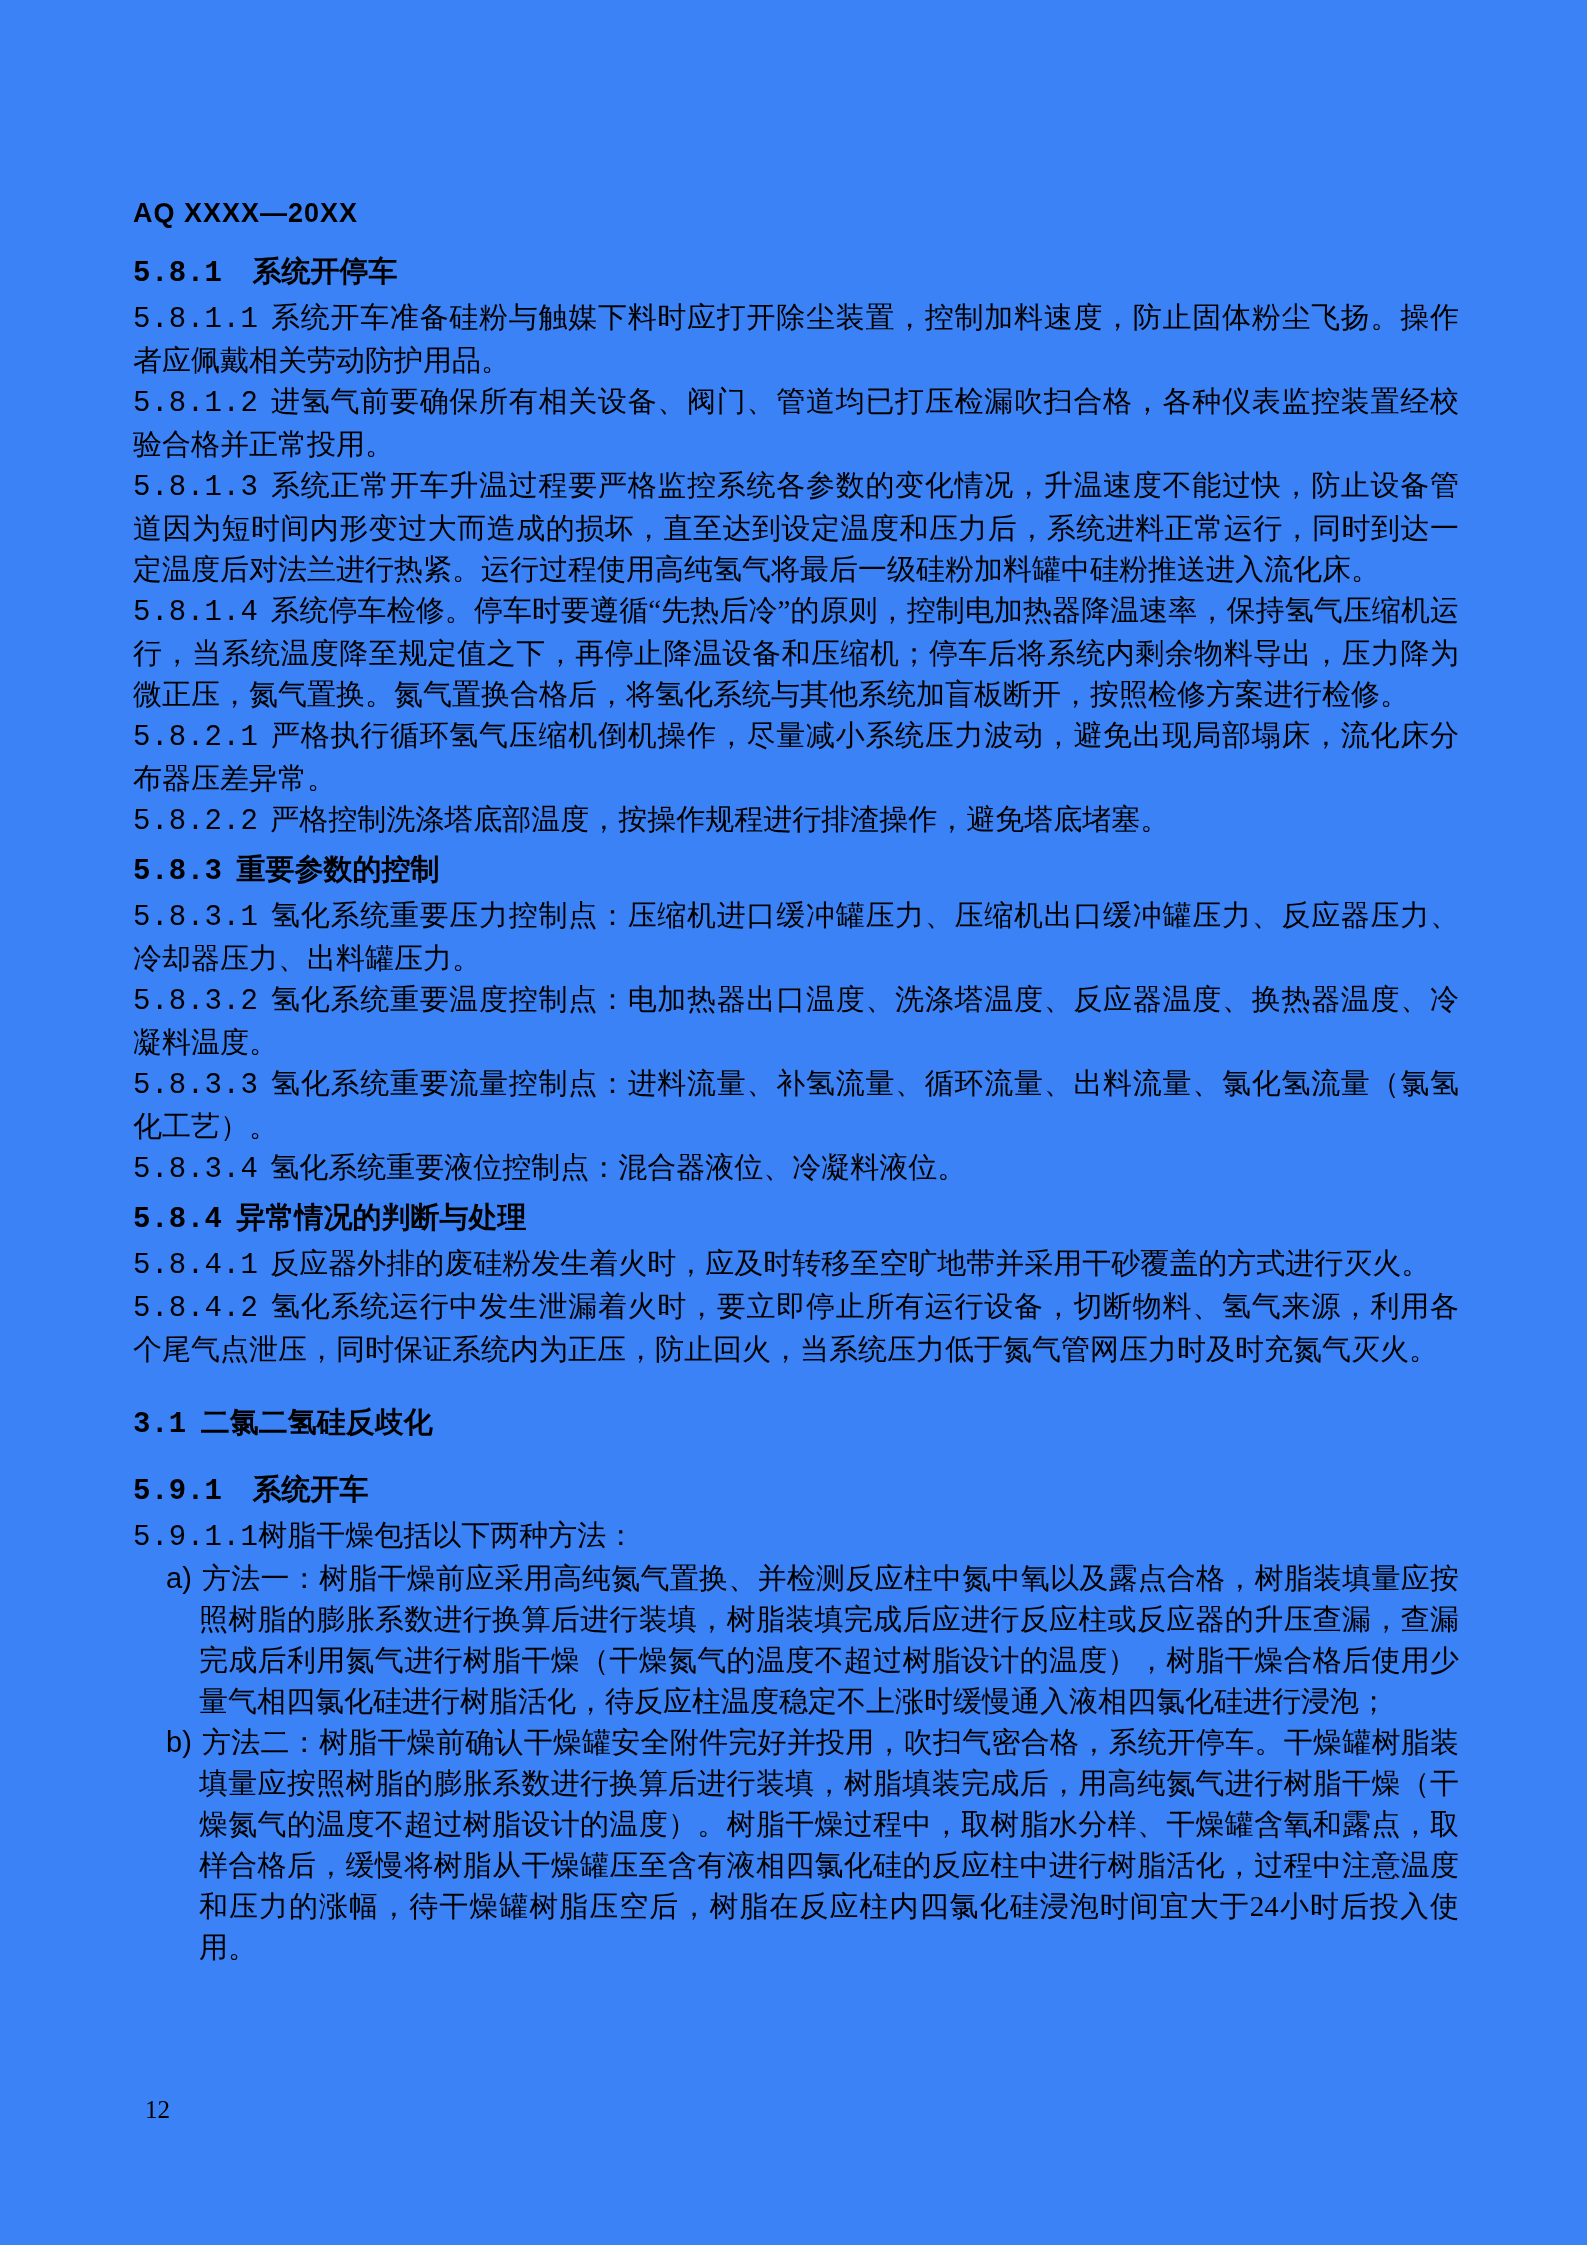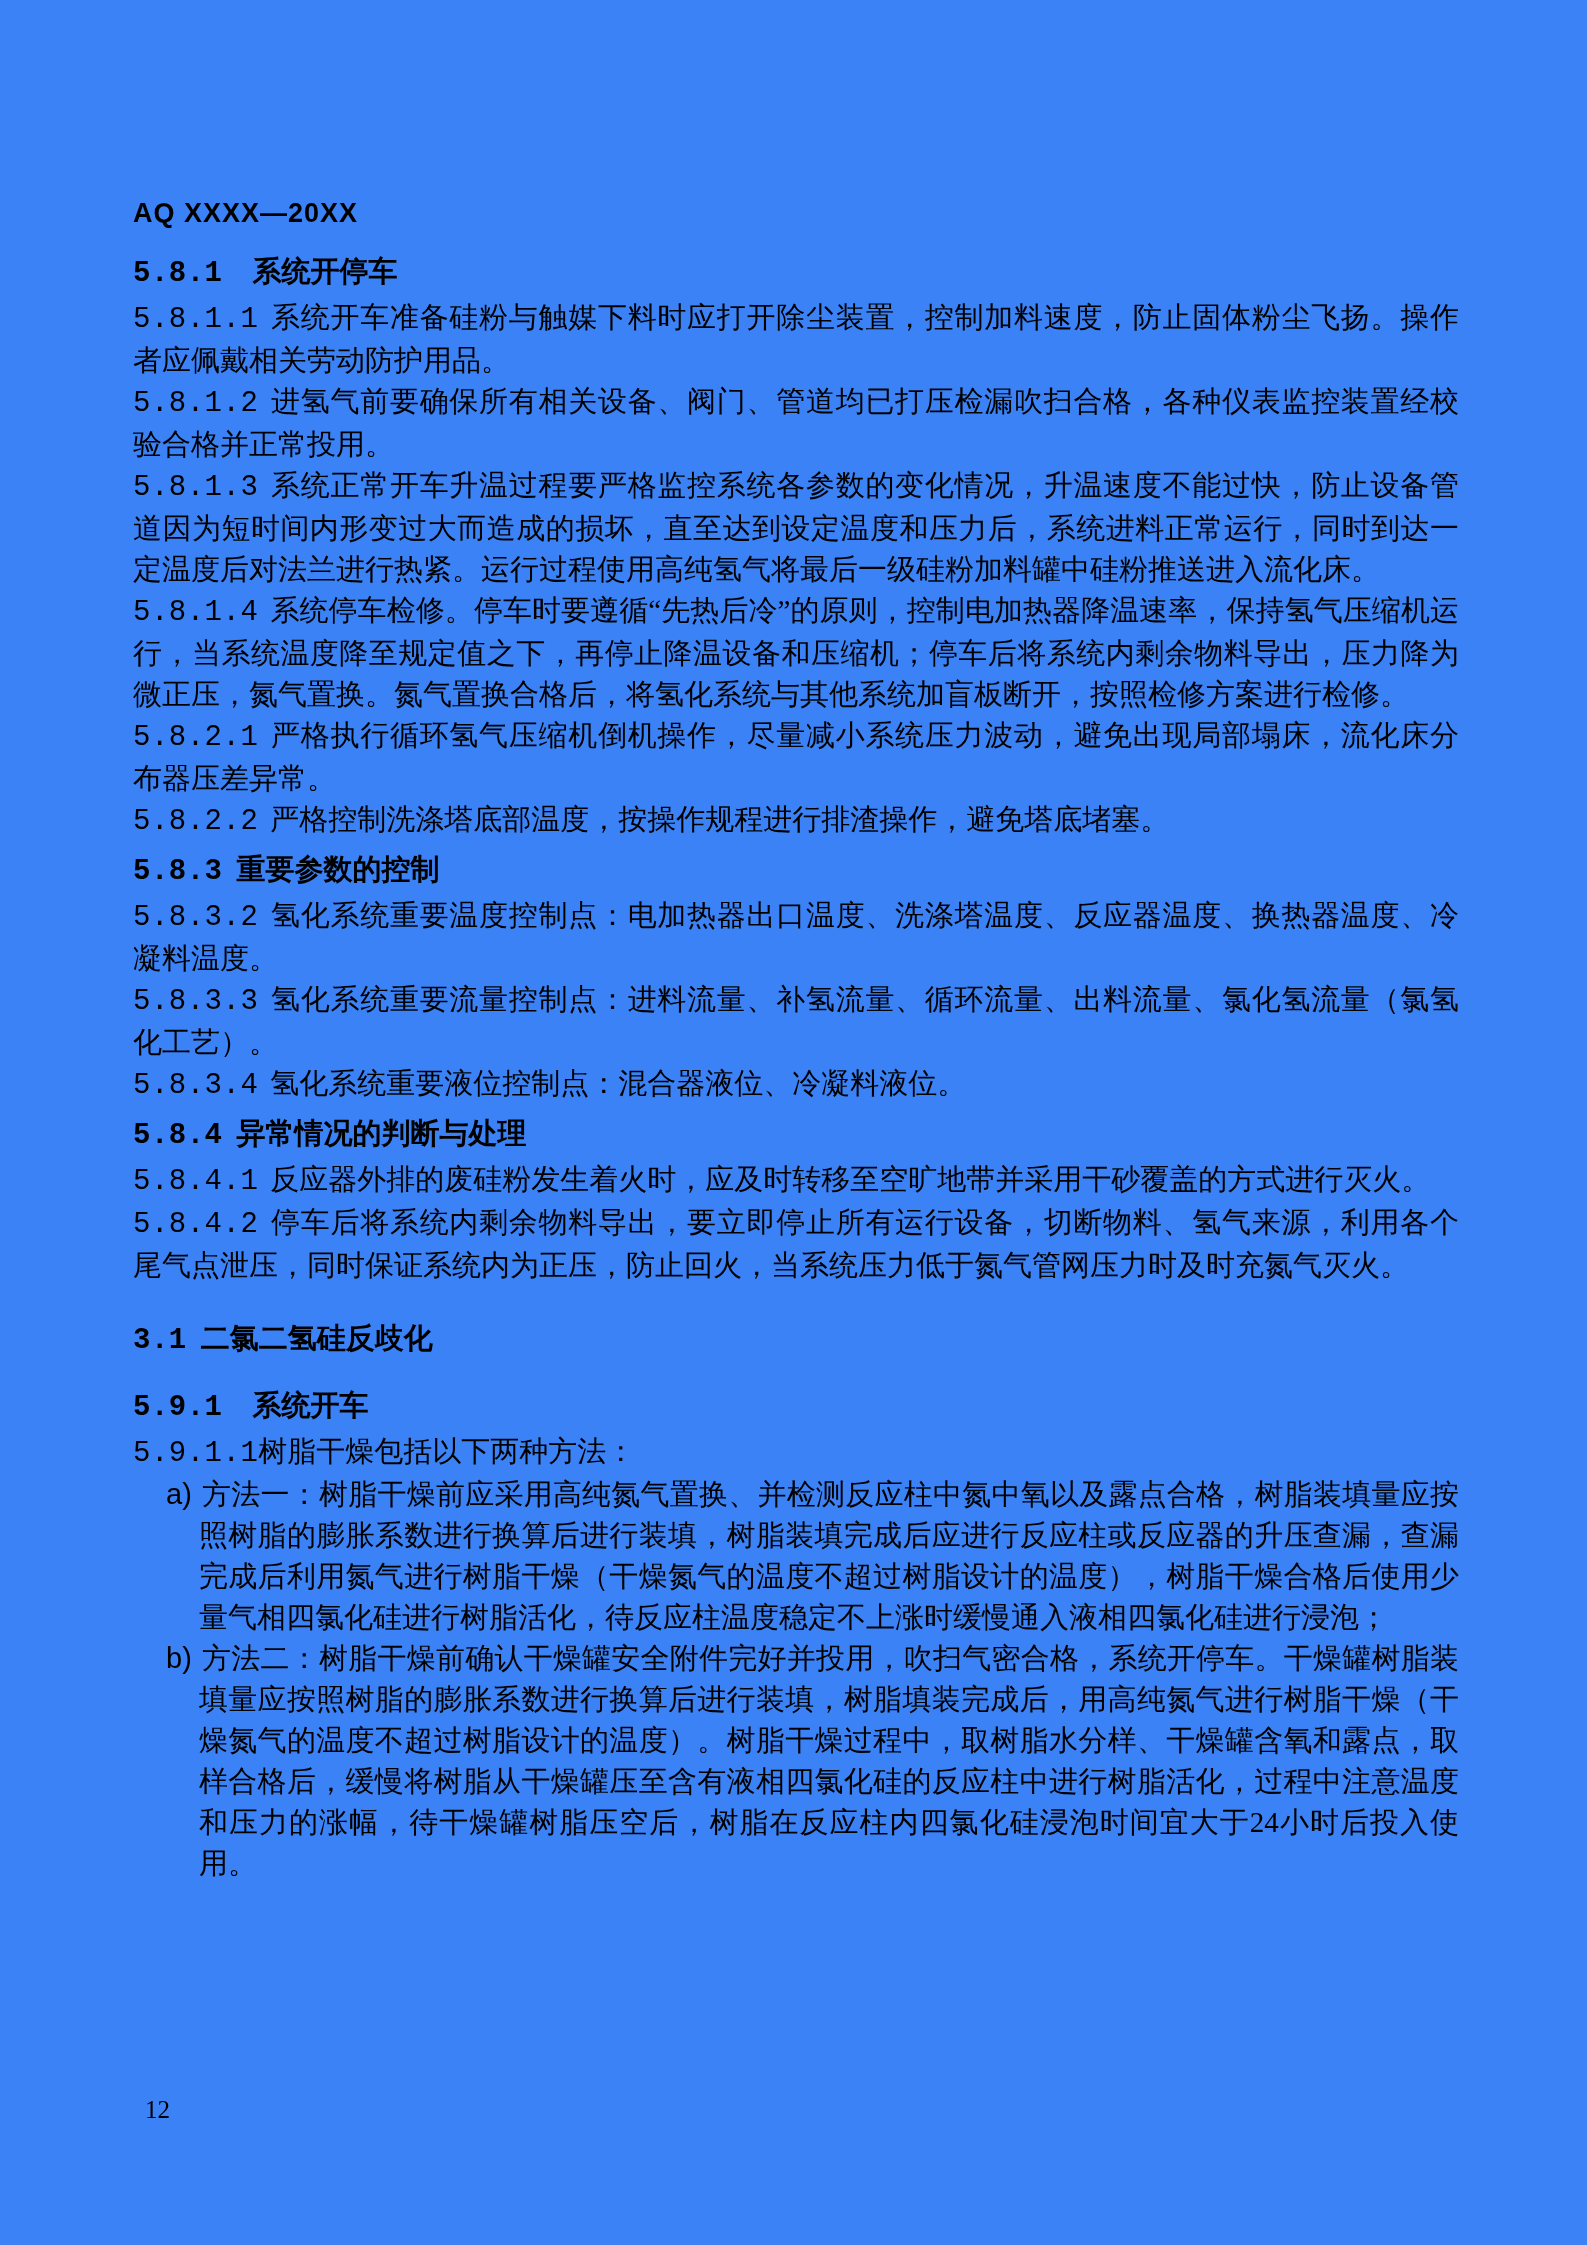--- a/index.html
+++ b/index.html
@@ -94,32 +94,33 @@
 
     <p class="clause"><span class="num">5.8.1.4</span><span>系统停车检修。停车时要遵循“先热后冷”的原则，控制电加热器降温速率，保持氢气压缩机运行，当系统温度降至规定值之下，再停止降温设备和压缩机；停车后将系统内剩余物料导出，压力降为微正压，氮气置换。氮气置换合格后，将氢化系统与其他系统加盲板断开，按照检修方案进行检修。</span></p>
 
 
     <p class="clause"><span class="num">5.8.2.1</span><span>严格执行循环氢气压缩机倒机操作，尽量减小系统压力波动，避免出现局部塌床，流化床分布器压差异常。</span></p>
 
     <p class="clause"><span class="num">5.8.2.2</span><span>严格控制洗涤塔底部温度，按操作规程进行排渣操作，避免塔底堵塞。</span></p>
 
     <h3 class="sub"><span class="num">5.8.3</span><span>重要参数的控制</span></h3>
 
+    <p class="clause"><span class="num">5.8.3.1</span><span>氢化系统重要压力控制点：压缩机进口缓冲罐压力、压缩机出口缓冲罐压力、反应器压力、冷却器压力、出料罐压力。</span></p>
 
     <p class="clause"><span class="num">5.8.3.2</span><span>氢化系统重要温度控制点：电加热器出口温度、洗涤塔温度、反应器温度、换热器温度、冷凝料温度。</span></p>
 
     <p class="clause"><span class="num">5.8.3.3</span><span>氢化系统重要流量控制点：进料流量、补氢流量、循环流量、出料流量、氯化氢流量（氯氢化工艺）。</span></p>
 
     <p class="clause"><span class="num">5.8.3.4</span><span>氢化系统重要液位控制点：混合器液位、冷凝料液位。</span></p>
 
     <h3 class="sub"><span class="num">5.8.4</span><span>异常情况的判断与处理</span></h3>
 
     <p class="clause"><span class="num">5.8.4.1</span><span>反应器外排的废硅粉发生着火时，应及时转移至空旷地带并采用干砂覆盖的方式进行灭火。</span></p>
 
-    <p class="clause"><span class="num">5.8.4.2</span><span>停车后将系统内剩余物料导出，要立即停止所有运行设备，切断物料、氢气来源，利用各个尾气点泄压，同时保证系统内为正压，防止回火，当系统压力低于氮气管网压力时及时充氮气灭火。</span></p>
+    <p class="clause"><span class="num">5.8.4.2</span><span>氢化系统运行中发生泄漏着火时，要立即停止所有运行设备，切断物料、氢气来源，利用各个尾气点泄压，同时保证系统内为正压，防止回火，当系统压力低于氮气管网压力时及时充氮气灭火。</span></p>
 
     <h2 class="sec"><span class="num">3.1</span><span>二氯二氢硅反歧化</span></h2>
 
     <h3 class="sub"><span class="num gap-wide">5.9.1</span><span>系统开车</span></h3>
 
     <p class="clause"><span class="num tight">5.9.1.1</span><span>树脂干燥包括以下两种方法：</span></p>
 
     <p class="method"><span class="label">a)</span><span>方法一：树脂干燥前应采用高纯氮气置换、并检测反应柱中氮中氧以及露点合格，树脂装填量应按照树脂的膨胀系数进行换算后进行装填，树脂装填完成后应进行反应柱或反应器的升压查漏，查漏完成后利用氮气进行树脂干燥（干燥氮气的温度不超过树脂设计的温度），树脂干燥合格后使用少量气相四氯化硅进行树脂活化，待反应柱温度稳定不上涨时缓慢通入液相四氯化硅进行浸泡；</span></p>
 
     <p class="method"><span class="label">b)</span><span>方法二：树脂干燥前确认干燥罐安全附件完好并投用，吹扫气密合格，系统开停车。干燥罐树脂装填量应按照树脂的膨胀系数进行换算后进行装填，树脂填装完成后，用高纯氮气进行树脂干燥（干燥氮气的温度不超过树脂设计的温度）。树脂干燥过程中，取树脂水分样、干燥罐含氧和露点，取样合格后，缓慢将树脂从干燥罐压至含有液相四氯化硅的反应柱中进行树脂活化，过程中注意温度和压力的涨幅，待干燥罐树脂压空后，树脂在反应柱内四氯化硅浸泡时间宜大于24小时后投入使用。</span></p>

